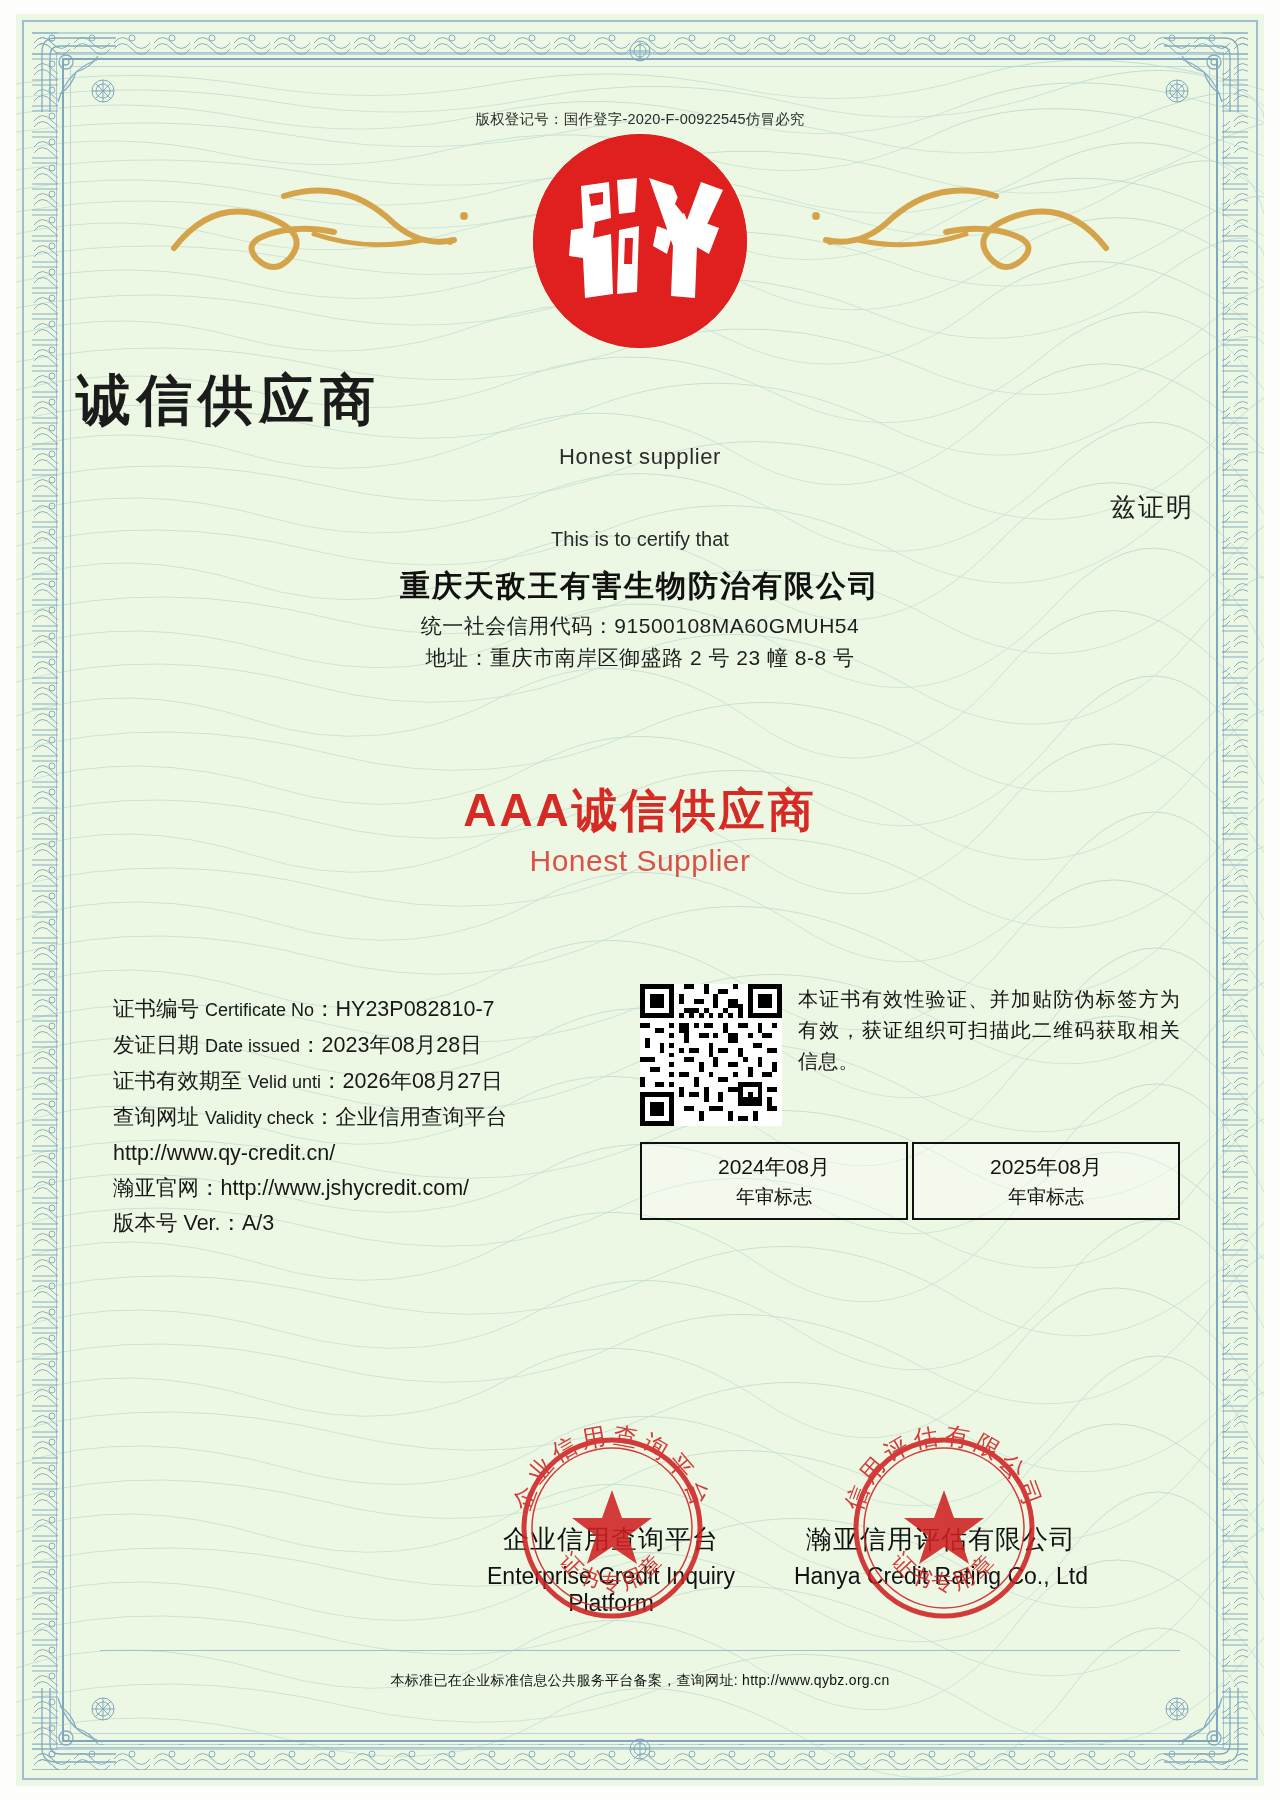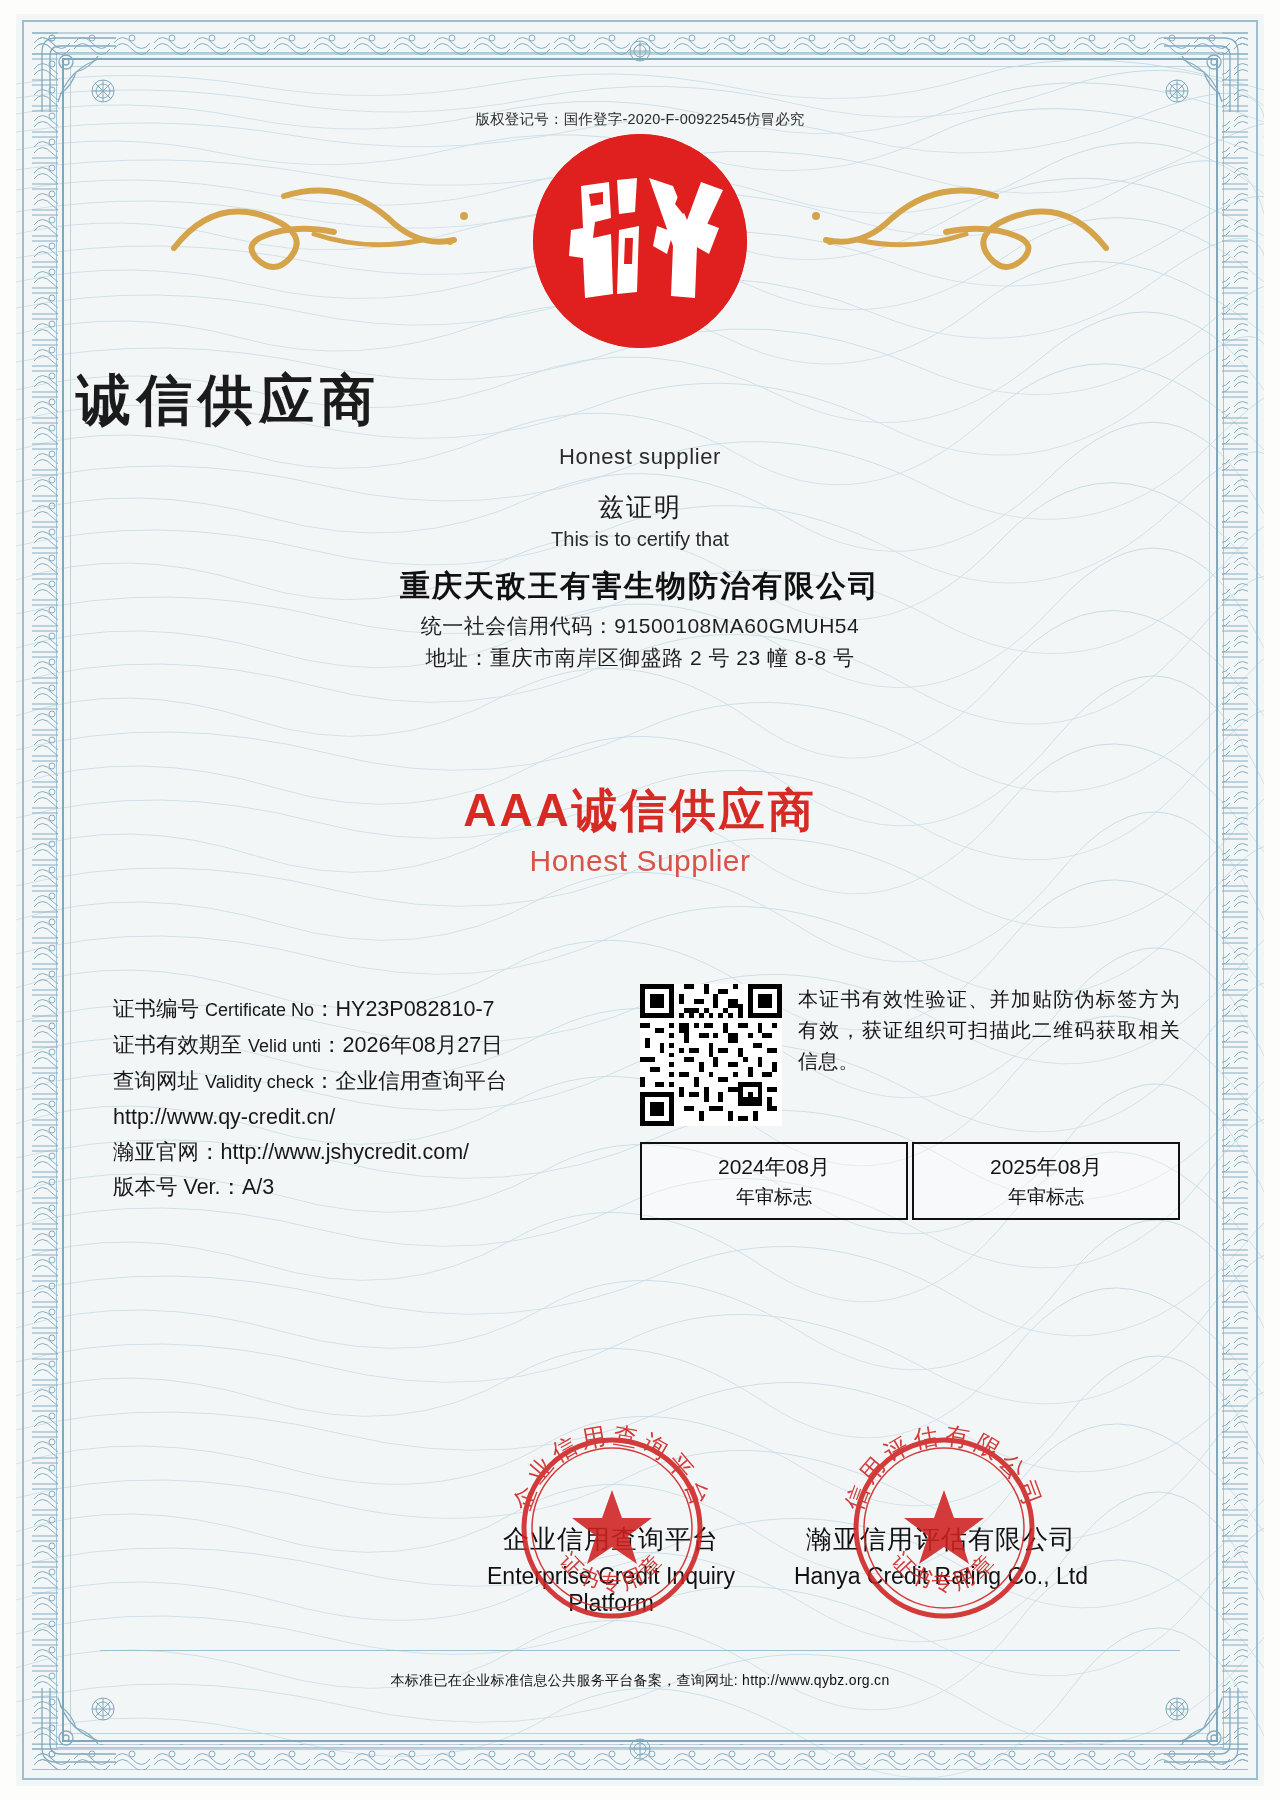--- a/index.html
+++ b/index.html
@@ -21,21 +21,21 @@
     width: 1280px;
     height: 1800px;
     background: #fdfdfb;
   }
   .cert {
     position: absolute;
     left: 16px;
     top: 14px;
     width: 1248px;
     height: 1772px;
-    background: #e5e5e5;
+    background: #bef264;
     overflow: hidden;
   }
 
   
   .waves {
     position: absolute;
     inset: 0;
     opacity: 0.85;
   }
 
@@ -137,22 +137,22 @@
     top: 372px;
     left: 0; right: 0;
     text-align: center;
     font-size: 22px;
     color: #2a2a2a;
     letter-spacing: .6px;
   }
   .certify-cn {
     position: absolute;
     top: 418px;
-    left: 0; right: 0;
-    text-align: center;
+    left: 0; right: 10px;
+    text-align: right;
     font-size: 26px;
     color: #1b1b1b;
     letter-spacing: 2px;
   }
   .certify-en {
     position: absolute;
     top: 456px;
     left: 0; right: 0;
     text-align: center;
     font-size: 20px;
@@ -567,20 +567,24 @@
       <div class="credit-code">统一社会信用代码：91500108MA60GMUH54</div>
       <div class="address">地址：重庆市南岸区御盛路 2 号 23 幢 8-8 号</div>
 
       <div class="award-cn">AAA诚信供应商</div>
       <div class="award-en">Honest Supplier</div>
 
       <div class="details">
         <div class="row">
           <span class="lbl-cn">证书编号</span>
           <span class="lbl-en">Certificate No</span><span>：</span><span class="val">HY23P082810-7</span>
+        </div>
+        <div class="row">
+          <span class="lbl-cn">发证日期</span>
+          <span class="lbl-en">Date issued</span><span>：</span><span class="val">2023年08月28日</span>
         </div>
         <div class="row">
           <span class="lbl-cn">证书有效期至</span>
           <span class="lbl-en">Velid unti</span><span>：</span><span class="val">2026年08月27日</span>
         </div>
         <div class="row">
           <span class="lbl-cn">查询网址</span>
           <span class="lbl-en">Validity check</span><span>：</span><span class="val">企业信用查询平台</span>
         </div>
         <div class="url-row">http://www.qy-credit.cn/</div>

